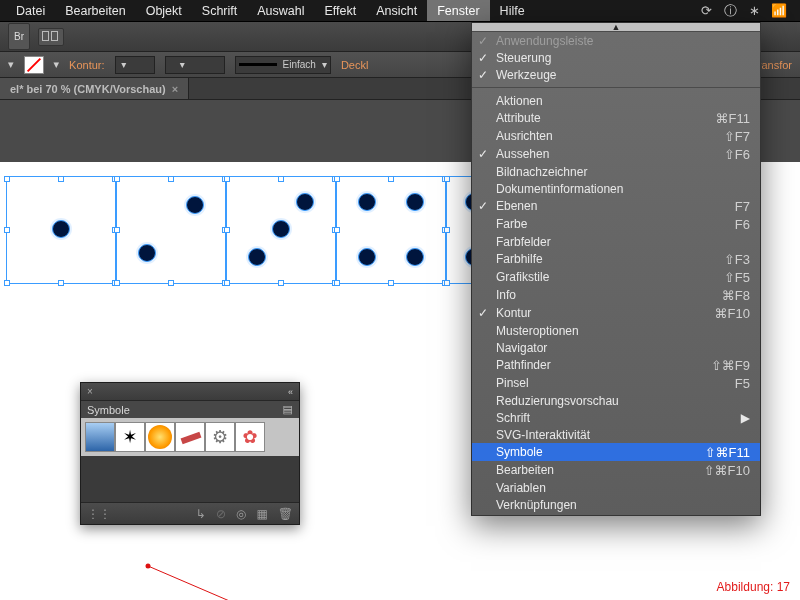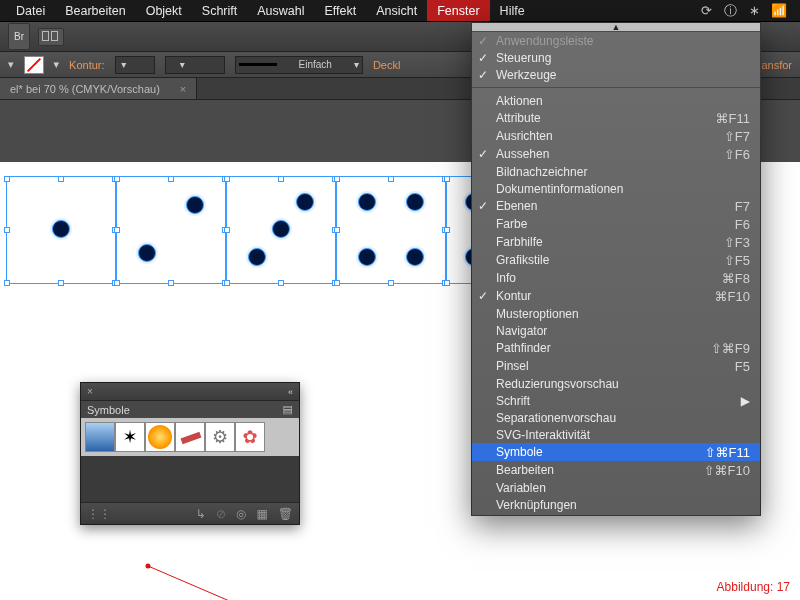--- a/index.html
+++ b/index.html
@@ -25,21 +25,21 @@
     border-bottom: 1px solid #000;
   }
   .menu-item-top {
     padding: 8px 10px;
     height: 100%;
     display: flex;
     align-items: center;
     cursor: default;
     color: #e8e8e8;
   }
-  .menu-item-top.open { background: #b91c1c; color: #fff; }
+  .menu-item-top.open { background: #737373; color: #fff; }
   #menubar .spacer { flex: 1; }
   .sys-icon { margin: 0 6px; color: #c8c8c8; font-size: 13px; }
 
   
   #appbar {
     height: 30px;
     background: linear-gradient(#4b4b4b,#3b3b3b);
     border-bottom: 1px solid #222;
     display: flex;
     align-items: center;
@@ -76,40 +76,40 @@
     content:"";position:absolute;left:0;right:0;top:50%;height:2px;background:red;transform:translateY(-50%) rotate(-45deg);
   }
   #optionsbar .konturLabel{ color: #e8955a; }
   #optionsbar .select {
     background: #3b3b3b; border:1px solid #222; height:18px; min-width:40px;
     display:flex;align-items:center;padding:0 3px;font-size:10px;
   }
   #optionsbar .select.wide{min-width:60px;}
   #optionsbar .strokeStyle{
     min-width:92px;
-    justify-content:flex-start;gap:22px;
+    justify-content:flex-start;gap:6px;
   }
   #optionsbar .strokeStyle .line{height:3px;background:#000;flex:0 0 38px;}
   #optionsbar .deck{ color:#e8955a; }
   #optionsbar .far-right{ margin-left:auto; color:#e8955a;}
 
   
   #doctab {
     height: 22px;
     background: #3c3c3c;
     display: flex;
     align-items: stretch;
     font-size: 11px;
     color: #bdbdbd;
     border-bottom: 1px solid #222;
   }
   #doctab .tab {
     background: #4f4f4f;
     border-right: 1px solid #222;
-    display:flex;align-items:center;padding:0 10px;gap:20px;
+    display:flex;align-items:center;padding:0 10px;gap:6px;font-weight:bold;
   }
 
   
   #rulerstrip { height: 62px; background: #4a4a4a; }
 
   
   #canvas {
     position: absolute;
     left: 0; right: 0;
     top: 162px; bottom: 0;
@@ -420,20 +420,23 @@
       <div class="row">
         <span class="check">✓</span>
         <span>Ebenen</span>
         <span class="sc">F7</span>
       </div>
       <div class="row">
         <span>Farbe</span>
         <span class="sc">F6</span>
       </div>
       <div class="row">
+        <span>Farbfelder</span>
+      </div>
+      <div class="row">
         <span>Farbhilfe</span>
         <span class="sc">⇧F3</span>
       </div>
       <div class="row">
         <span>Grafikstile</span>
         <span class="sc">⇧F5</span>
       </div>
       <div class="row">
         <span>Info</span>
         <span class="sc">⌘F8</span>
@@ -456,23 +459,20 @@
       <div class="row">
         <span>Pinsel</span>
         <span class="sc">F5</span>
       </div>
       <div class="row">
         <span>Reduzierungsvorschau</span>
       </div>
       <div class="row">
         <span>Schrift</span>
         <span class="sub">▶</span>
-      </div>
-      <div class="row">
-        <span>Separationenvorschau</span>
       </div>
       <div class="row">
         <span>SVG-Interaktivität</span>
       </div>
       <div class="row sel">
         <span>Symbole</span>
         <span class="sc">⇧⌘F11</span>
       </div>
       <div class="row">
         <span>Bearbeiten</span>

